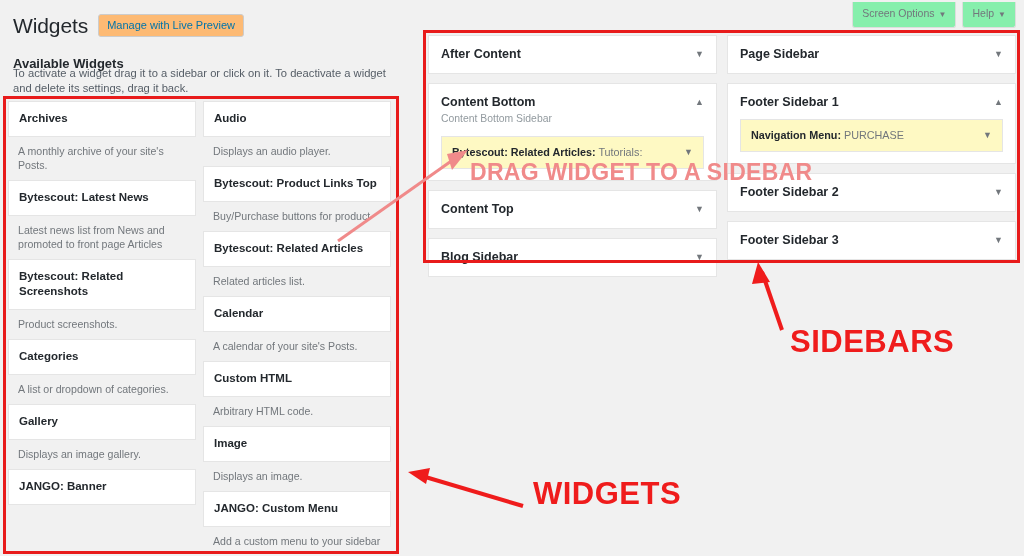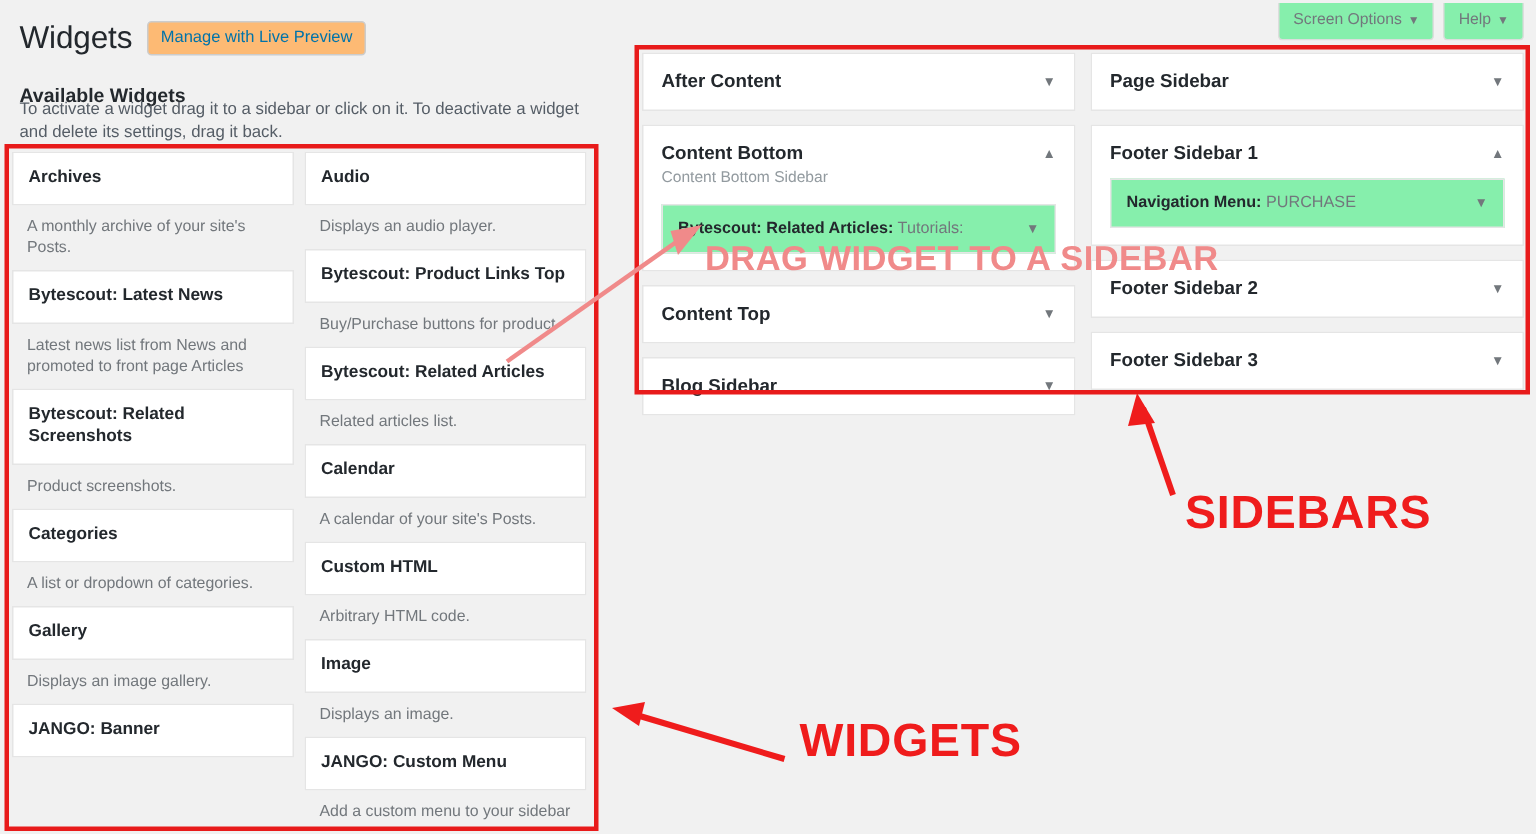--- a/index.html
+++ b/index.html
@@ -114,21 +114,21 @@
   }
   .sb-name { font-size: 12.5px; font-weight: bold; color: #23282d; line-height: 17px; }
   .sb-toggle { font-size: 9px; color: #72777c; line-height: 17px; padding-left: 6px; }
   .sb-collapsed .sb-header { padding-bottom: 10px; }
   .sb-desc {
     padding: 1px 12px 6px 12px;
     font-size: 10.4px; color: #929a9f; line-height: 14px;
   }
   .sb-body { padding: 4px 12px 11px 12px; }
   .sb-widget {
-    background: #86efac;
+    background: #fef9c3;
     border: 1px solid #e5e5e5;
     padding: 8px 10px 9px 10px;
     display: flex; align-items: center; justify-content: space-between;
     cursor: move;
   }
   .sb-widget-label { font-size: 10.8px; color: #23282d; line-height: 14px; }
   .sb-widget-label b { font-weight: bold; }
   .sb-widget-label span.val { color: #72777c; font-weight: normal; }
   .sb-widget .sb-toggle { line-height: 14px; }
 

